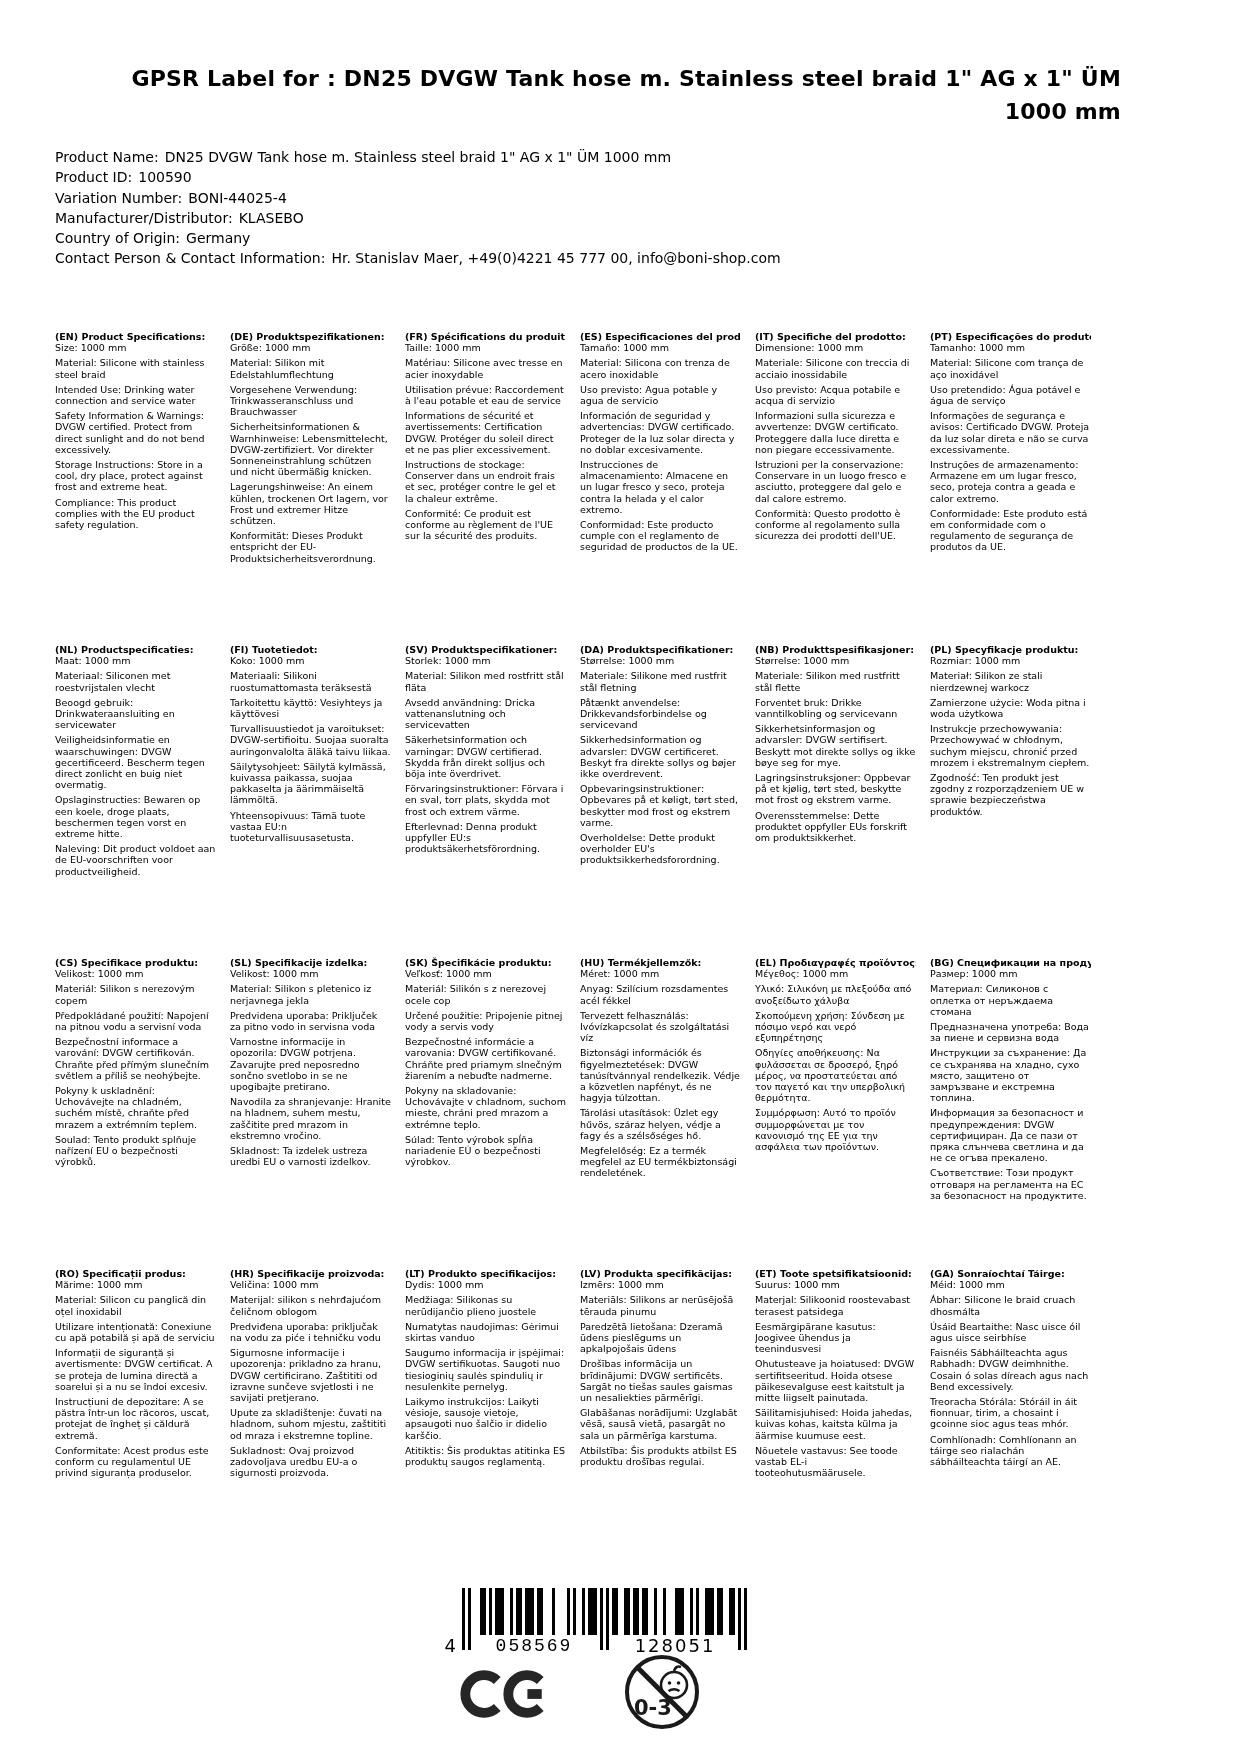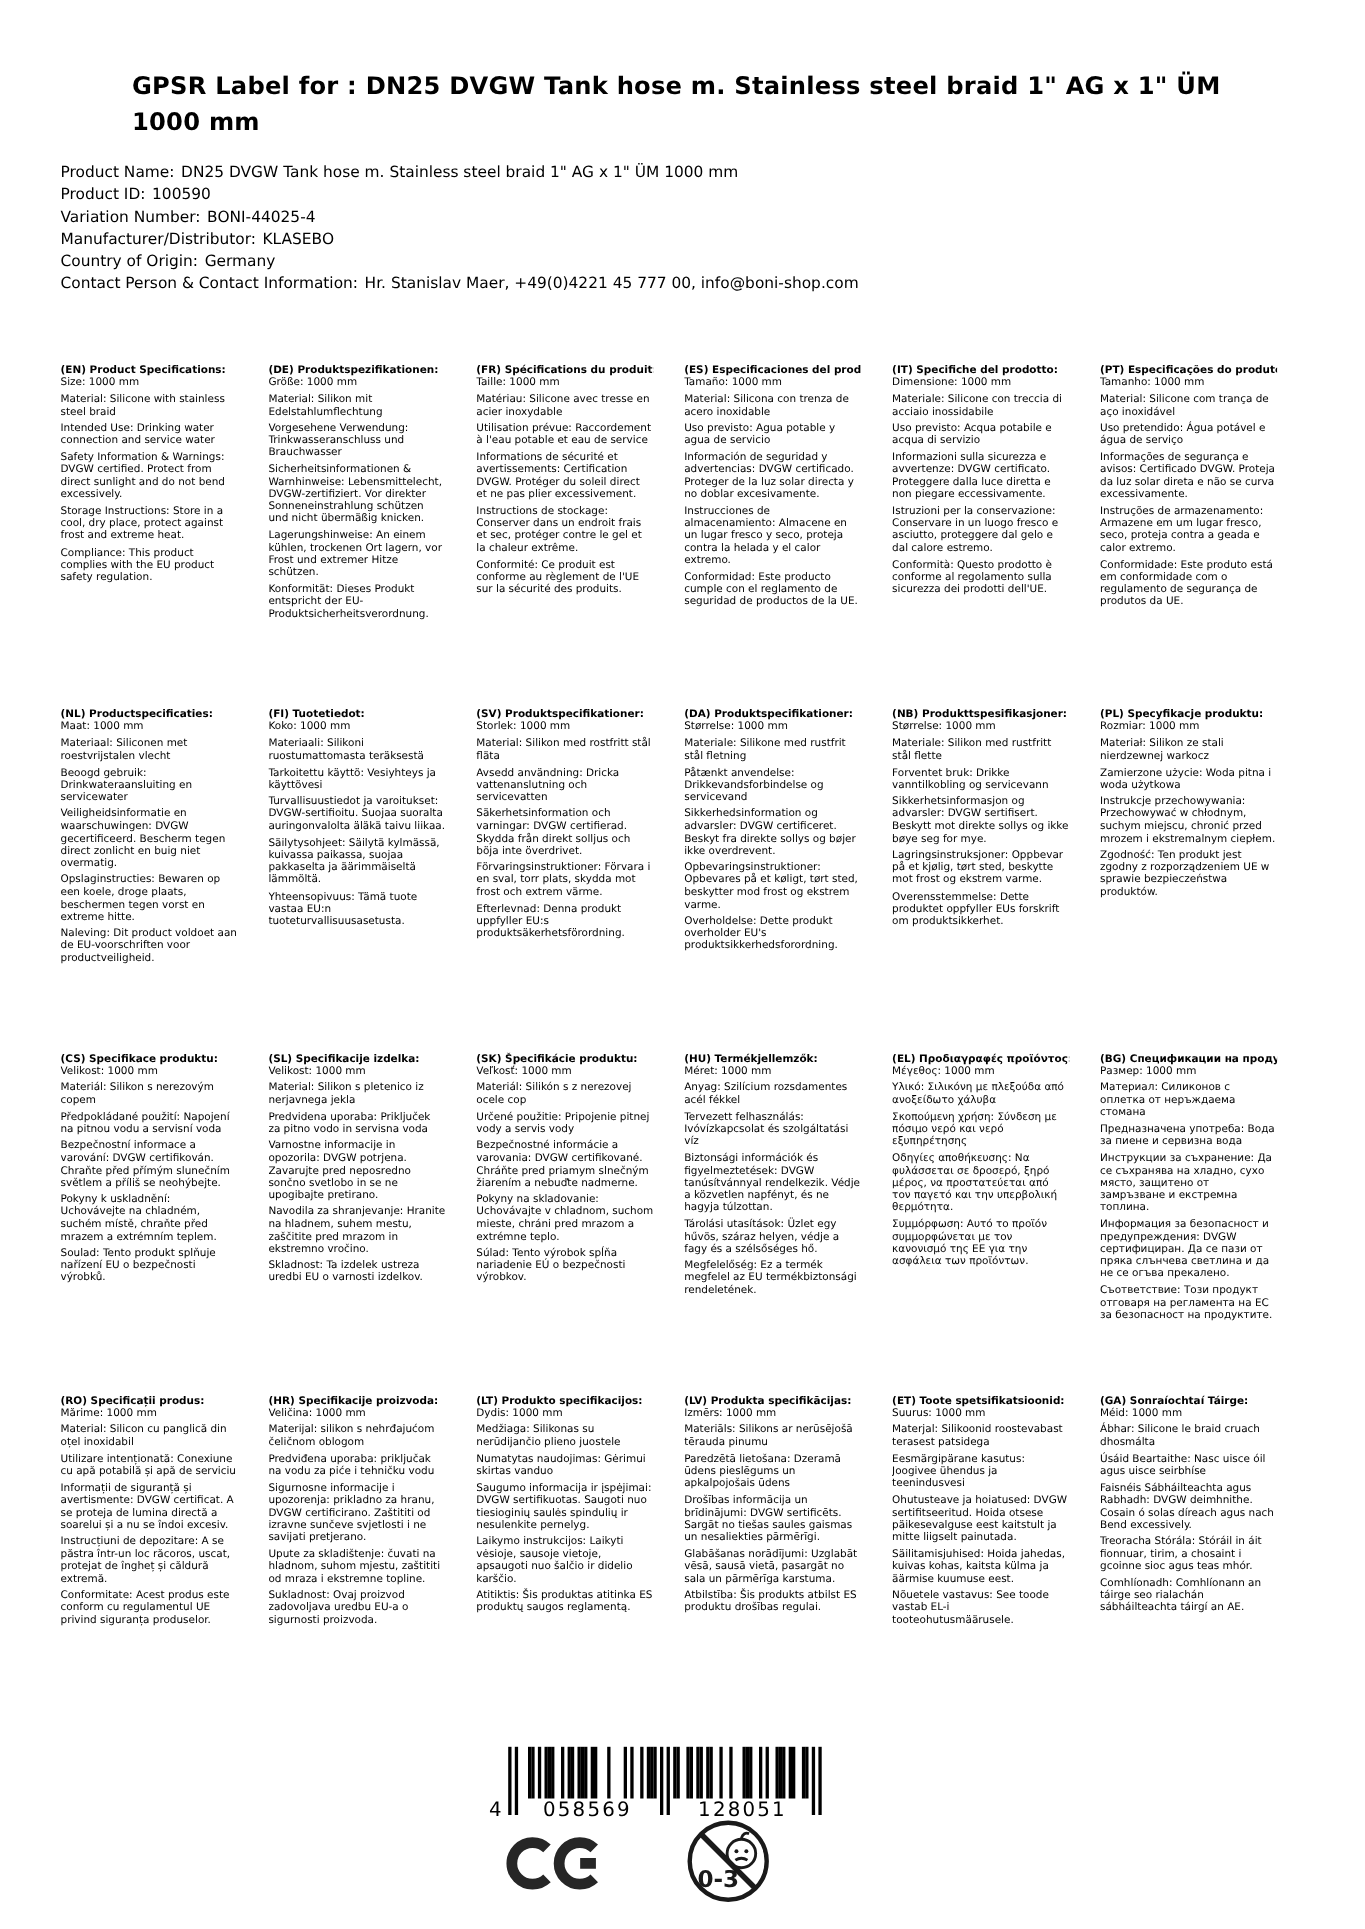--- a/index.html
+++ b/index.html
@@ -8,21 +8,21 @@
   .page {
     position: relative;
     width: 1241px;
     height: 1754px;
     background: #fff;
     overflow: hidden;
   }
   .title {
     position: absolute;
     top: 62px; left: 120px; right: 120px;
-    text-align: left;
+    text-align: right;
     font-size: 22px;
     font-weight: bold;
     line-height: 1.5;
     letter-spacing: 0.2px;
   }
   .product-info {
     position: absolute;
     top: 147px; left: 55px; right: 60px;
     font-size: 14px;
     line-height: 1.45;
@@ -31,21 +31,21 @@
   .info-line .label { font-weight: normal; }
   .info-line .value { font-weight: normal; padding-left: 6px; text-align: right; }
 
   .lang-grid {
     position: absolute;
     top: 331px; left: 55px;
     width: 1080px;
     display: grid;
     grid-template-columns: repeat(6, 161px);
     grid-template-rows: 313px 313px 311px auto;
-    column-gap: 28px;
+    column-gap: 14px;
   }
   .lang-block { overflow: hidden; }
   .lang-block h3 {
     font-size: 9.5px;
     font-weight: bold;
     line-height: 1.18;
     white-space: nowrap;
   }
   .lang-block p {
     font-size: 9.5px;
@@ -65,21 +65,21 @@
   .bars .m.guard { height: 62px; }
   .bc-digit {
     position: absolute;
     font-size: 18px;
     color: #000;
     bottom: -2px;
     text-align: center;
     letter-spacing: 2px;
   }
   .bc-first { left: -26px; width: 20px; text-align: right; letter-spacing: 0; }
-  .bc-left  { left: 9px;   width: 126px; }
+  .bc-left  { left: 9px;   width: 126px; font-family: Liberation Mono, monospace; }
   .bc-right { left: 150px; width: 126px; }
 
   .ce-mark { position: absolute; top: 1663px; left: 452px; }
   .age-warning { position: absolute; top: 1652px; left: 622px; }
 </style>
 </head>
 <body>
 
 <div class="page">
 

